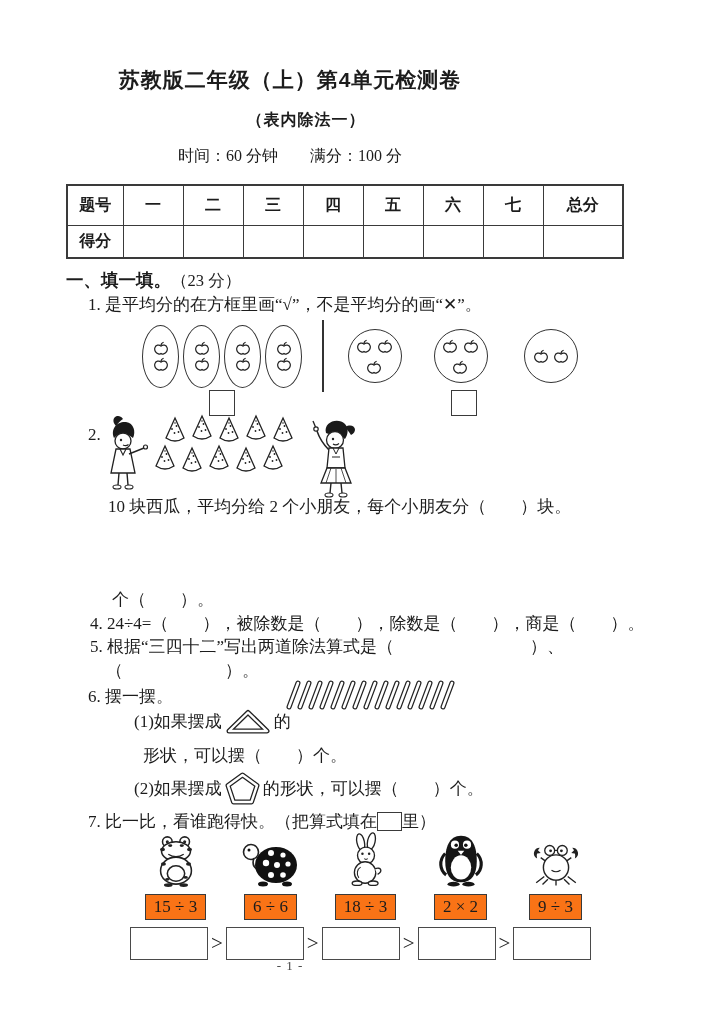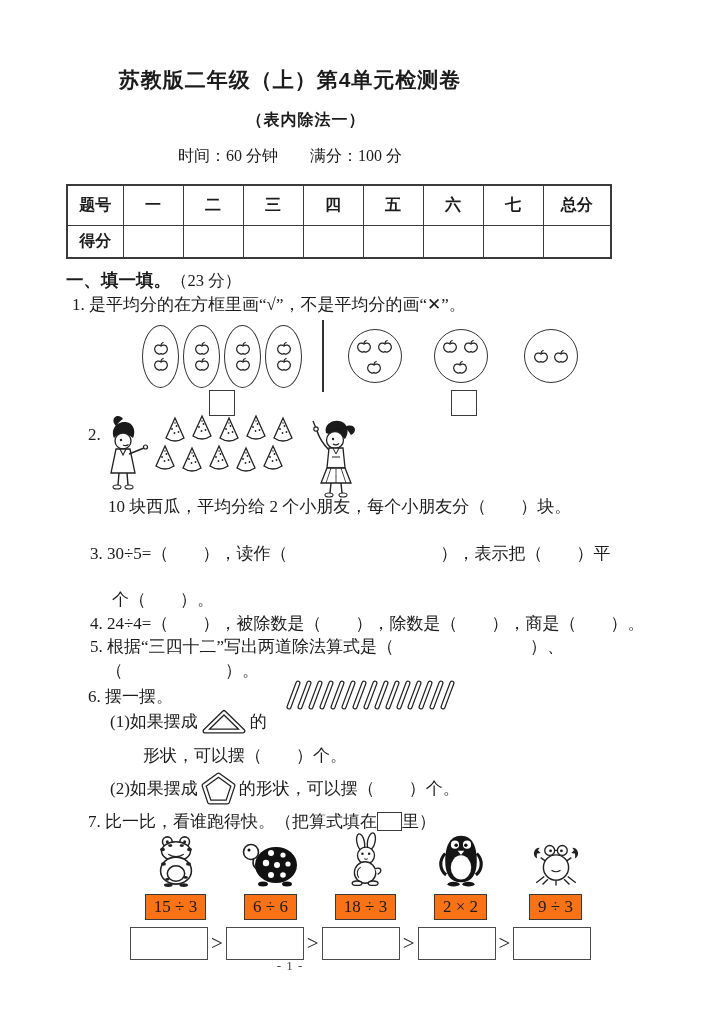--- a/index.html
+++ b/index.html
@@ -17,41 +17,41 @@
   .title    { top:66px;  font-size:21px; font-weight:bold; letter-spacing:1px; }
   .subtitle { top:110px; font-size:16px; font-weight:bold; letter-spacing:1px;padding-left:32px; }
   .infoline { top:146px; font-size:16px; }
 
   table.score { top:184px; left:66px; border-collapse:collapse; table-layout:fixed;
                 font-family:"Liberation Sans", sans-serif; font-weight:bold; font-size:16px;
                 border:2px solid #3a3a3a; }
   table.score td { border:1px solid #3a3a3a; text-align:center; vertical-align:middle; }
   table.score tr.hdr td { height:40px; }
   table.score tr.scr td { height:33px; }
-  td.c-corner { width:56px; } td.c-num { width:60px; } td.c-total { width:68px; }
+  td.c-corner { width:56px; } td.c-num { width:60px; } td.c-total { width:80px; }
 
   .sec-head { top:268px; left:66px; font-size:17.5px; }
   .sec-head .h1 { font-family:"Liberation Sans", sans-serif; font-weight:bold; }
   .sec-head .h2 { font-size:16.5px; }
 
   .tline { font-size:17px; line-height:22px; }
 
   
   .q1figs { top:320px; left:142px; display:flex; align-items:center; }
   .oval { width:37px; height:63px; border:1.6px solid #333; border-radius:50%;
           display:flex; flex-direction:column; align-items:center; justify-content:center; gap:2px;
           margin-right:4px; background:#fff; }
   .divider { width:0; height:72px; border-left:2px solid #333; margin-left:16px; margin-right:24px; }
   .circle { width:54px; height:54px; border:1.6px solid #333; border-radius:50%; position:relative; background:#fff; }
   .circle .ap { position:absolute; }
   .apple { display:block; }
   .sqbox { width:26px; height:26px; border:1.7px solid #3a3a3a; background:#fff; }
 
   
-  .iconline { display:flex; align-items:center; gap:3px; font-size:17px; }
+  .iconline { display:flex; align-items:center; gap:3px; font-size:17px;margin-left:24px; }
 
   
   .q7title { display:flex; align-items:center; font-size:17px; }
   .miniBox { width:25px; height:19px; border:1.5px solid #3a3a3a; display:inline-block; }
   .animals { top:829px; left:128px; display:flex; }
   .acol { width:95px; display:flex; flex-direction:column; align-items:center; }
   .awrap { height:60px; display:flex; align-items:flex-end; justify-content:center; }
   .exprbox { margin-top:5px; border:1.6px solid #3a3a3a; min-width:52px; padding:2px 8px;
              text-align:center; font-size:17px; background:#f97316; white-space:nowrap; }
   .cmprow { top:927px; left:130px; display:flex; align-items:center; }
@@ -110,21 +110,21 @@
       <td></td>
       <td></td>
     </tr>
   </tbody>
     </table>
 
   <div class="abs sec-head nowrap">
     <span class="h1">一、填一填。</span><span class="h2">（23 分）</span>
   </div>
 
-  <div class="abs tline nowrap" style="top:294px; left:72px;">1. 是平均分的在方框里画“√”，不是平均分的画“✕”。</div>
+  <div class="abs tline nowrap" style="top:294px; left:88px;">1. 是平均分的在方框里画“√”，不是平均分的画“✕”。</div>
 
   <div class="q1figs abs">
     <div class="oval">
       <svg class="apple" width="18" height="14" viewBox="0 0 18 14">
           <use href="#apple-shape"></use>
         </svg>
       <svg class="apple" width="18" height="14" viewBox="0 0 18 14">
           <use href="#apple-shape"></use>
         </svg>
     </div>
@@ -229,21 +229,20 @@
     <path d="M231 35 L234 41 L237 35 M230 44 L238 44" fill="none" stroke="#222" stroke-width="1"></path>
     <path d="M225 55 L243 55 L249 70 L219 70 Z" fill="#fff" stroke="#222" stroke-width="1.3"></path>
     <path d="M224 70 L229 55 M234 70 L234 56 M244 70 L239 55" stroke="#222" stroke-width="0.8" fill="none"></path>
     <path d="M229 70 L228 80 M239 70 L240 80" stroke="#222" stroke-width="1.4" fill="none"></path>
     <ellipse cx="227" cy="82" rx="4" ry="2" fill="#fff" stroke="#222" stroke-width="1.1"></ellipse>
     <ellipse cx="241" cy="82" rx="4" ry="2" fill="#fff" stroke="#222" stroke-width="1.1"></ellipse>
   </svg>
 
   <div class="abs tline nowrap" style="top:496px; left:108px;">10 块西瓜，平均分给 2 个小朋友，每个小朋友分（　　）块。</div>
 
-  <div class="abs tline nowrap" style="top:543px; left:90px;">3. 30÷5=（　　），读作（　　　　　　　　　），表示把（　　）平</div>
   <div class="abs tline nowrap" style="top:589px; left:112px;">个（　　）。</div>
 
   <div class="abs tline nowrap" style="top:613px; left:90px;">4. 24÷4=（　　），被除数是（　　），除数是（　　），商是（　　）。</div>
 
   <div class="abs tline nowrap" style="top:636px; left:90px;">5. 根据“三四十二”写出两道除法算式是（　　　　　　　　）、</div>
   <div class="abs tline nowrap" style="top:660px; left:106px;">（　　　　　　）。</div>
 
   <svg class="abs" style="top:678px; left:284px;" width="174" height="34" viewBox="0 0 174 34">
     <path d="M14 5 L5 29 M25 5 L16 29 M36 5 L27 29 M47 5 L38 29 M58 5 L49 29 M69 5 L60 29 M80 5 L71 29 M91 5 L82 29 M102 5 L93 29 M113 5 L104 29 M124 5 L115 29 M135 5 L126 29 M146 5 L137 29 M157 5 L148 29 M168 5 L159 29" stroke="#222" stroke-width="5" stroke-linecap="round" fill="none"></path>
     <path d="M14 5 L5 29 M25 5 L16 29 M36 5 L27 29 M47 5 L38 29 M58 5 L49 29 M69 5 L60 29 M80 5 L71 29 M91 5 L82 29 M102 5 L93 29 M113 5 L104 29 M124 5 L115 29 M135 5 L126 29 M146 5 L137 29 M157 5 L148 29 M168 5 L159 29" stroke="#fff" stroke-width="2.6" stroke-linecap="round" fill="none"></path>

